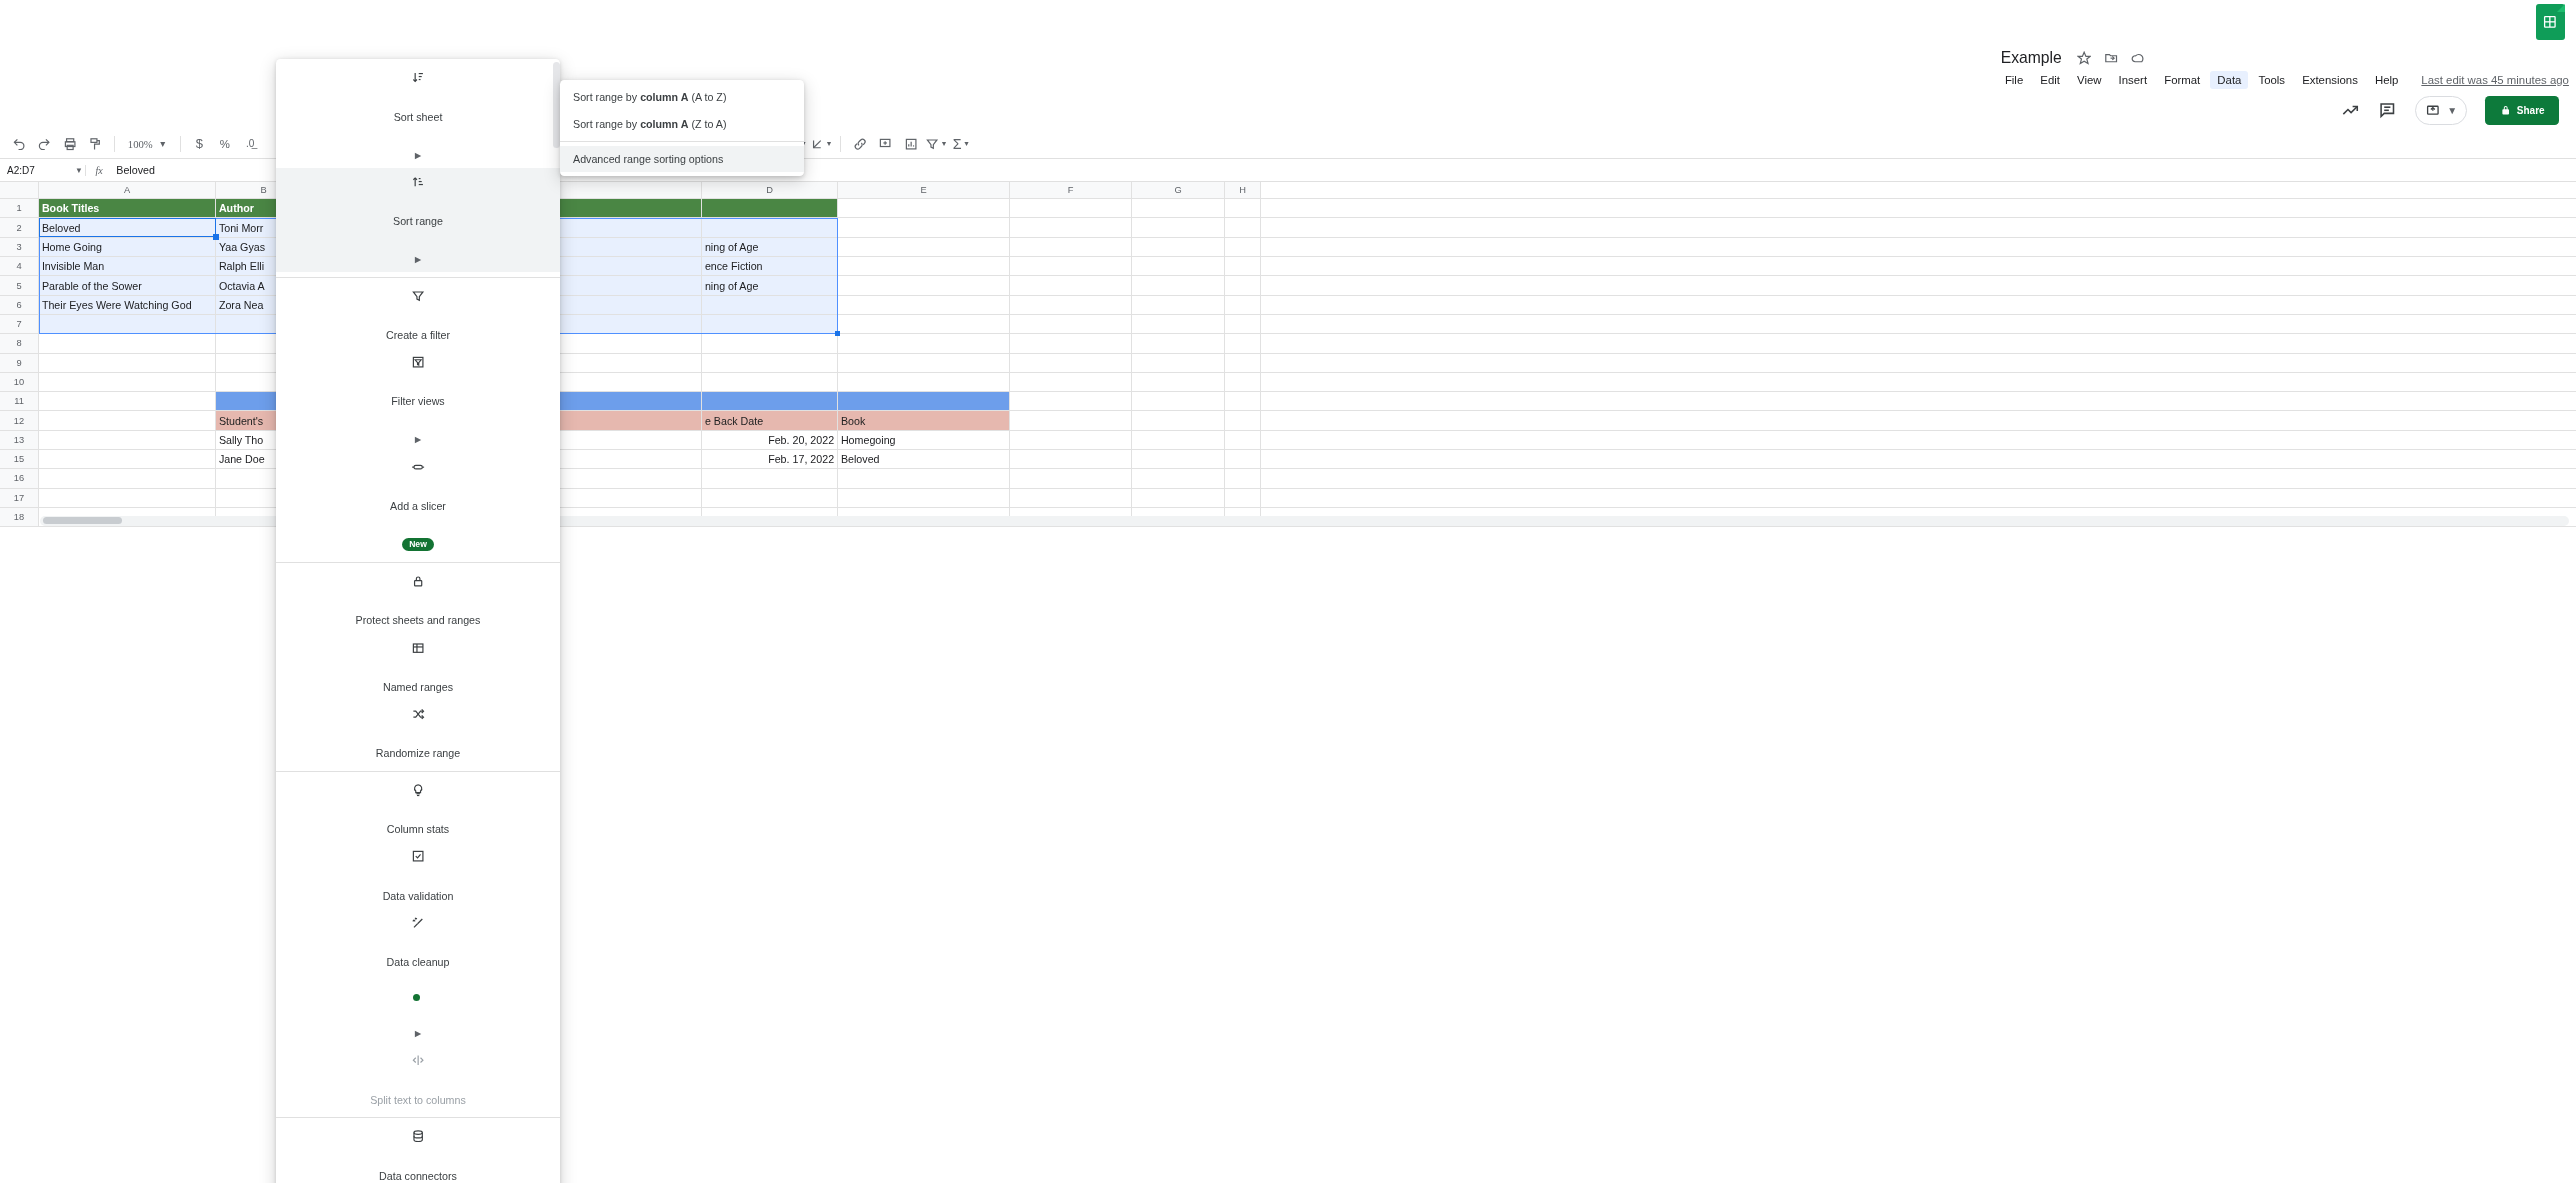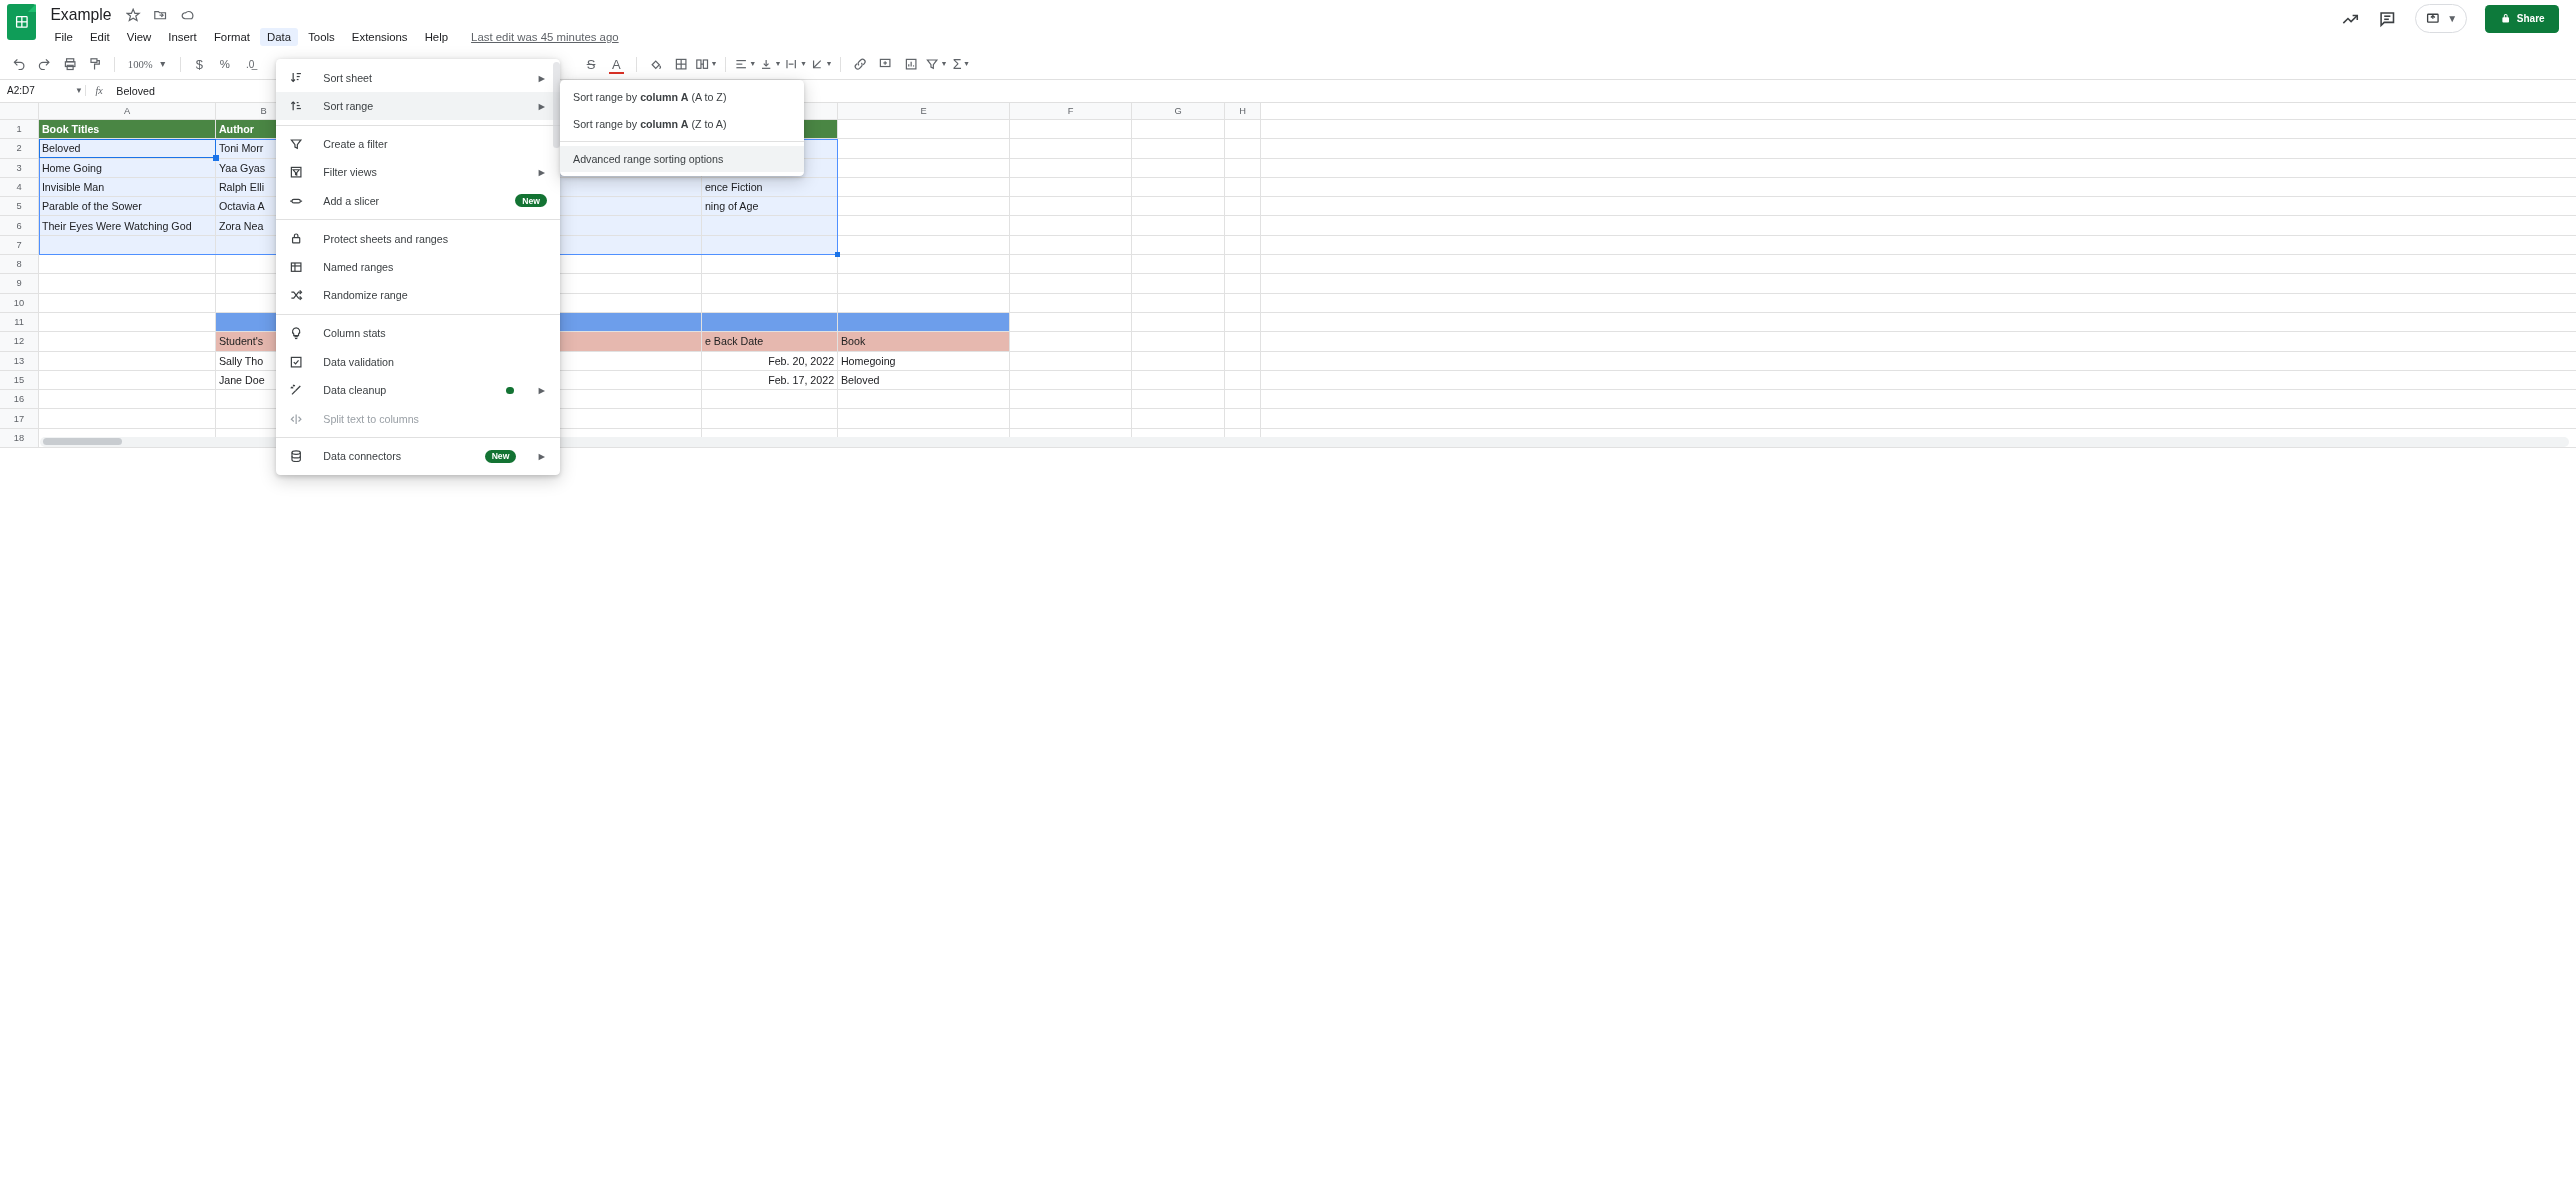--- a/index.html
+++ b/index.html
@@ -23,23 +23,24 @@
     font-family: Arial, "Helvetica Neue", sans-serif;
     font-size: 10px;
     color: var(--text);
     background: #fff;
     overflow: hidden;
   }
 
   
   .titlebar {
     display: flex;
-    align-items: flex-start;
+    align-items: flex-end;
     padding: 4.3px 7.1px 0 7.1px;
     gap: 7.1px;
+    flex-direction: column;
   }
   .app-icon {
     width: 29px; height: 36px;
     background: #0f9d58;
     border-radius: 2.9px;
     position: relative;
     display:flex; align-items:center; justify-content:center;
     margin-right: 4.3px;
   }
   .app-icon::before {
@@ -136,23 +137,24 @@
     box-shadow: 0 1.4px 4.3px rgba(0,0,0,.15), 0 4.3px 17px rgba(0,0,0,.18);
     padding:4.3px 0;
     z-index:20;
     font-size:10.7px;
   }
   .dropdown::after { 
     content:""; position:absolute; top:2.9px; right:0; width:7.1px; height:86px;
     background:#dadce0; border-radius:4.3px; opacity:.7;
   }
   .dd-item {
-    display:flex; align-items:center; gap:20px;
+    display:flex; align-items:center; gap:26px;
     padding:7.1px 13px;
     position:relative;
+    flex-direction:column;
   }
   .dd-item:hover, .dd-item.hover { background: var(--menu-hover); }
   .dd-item .glyph { width:14.3px; height:14.3px; display:flex; align-items:center; justify-content:center; color:#3c4043;}
   .dd-item .label { flex:1; color:#3c4043;}
   .dd-item.disabled .label, .dd-item.disabled .glyph { color:#9aa0a6; }
   .dd-item .arrow { color:#5f6368; }
   .dd-item .badge { background:#137333; color:#fff; font-size:8.6px; font-weight:700; padding:1.4px 7.1px; border-radius:8.6px;}
   .dd-item .dot { width:7.1px; height:7.1px; border-radius:50%; background:#137333; margin-right:2.9px;}
   .dd-sep { height:0.7px; background:var(--border); margin:4.3px 0;}
 

